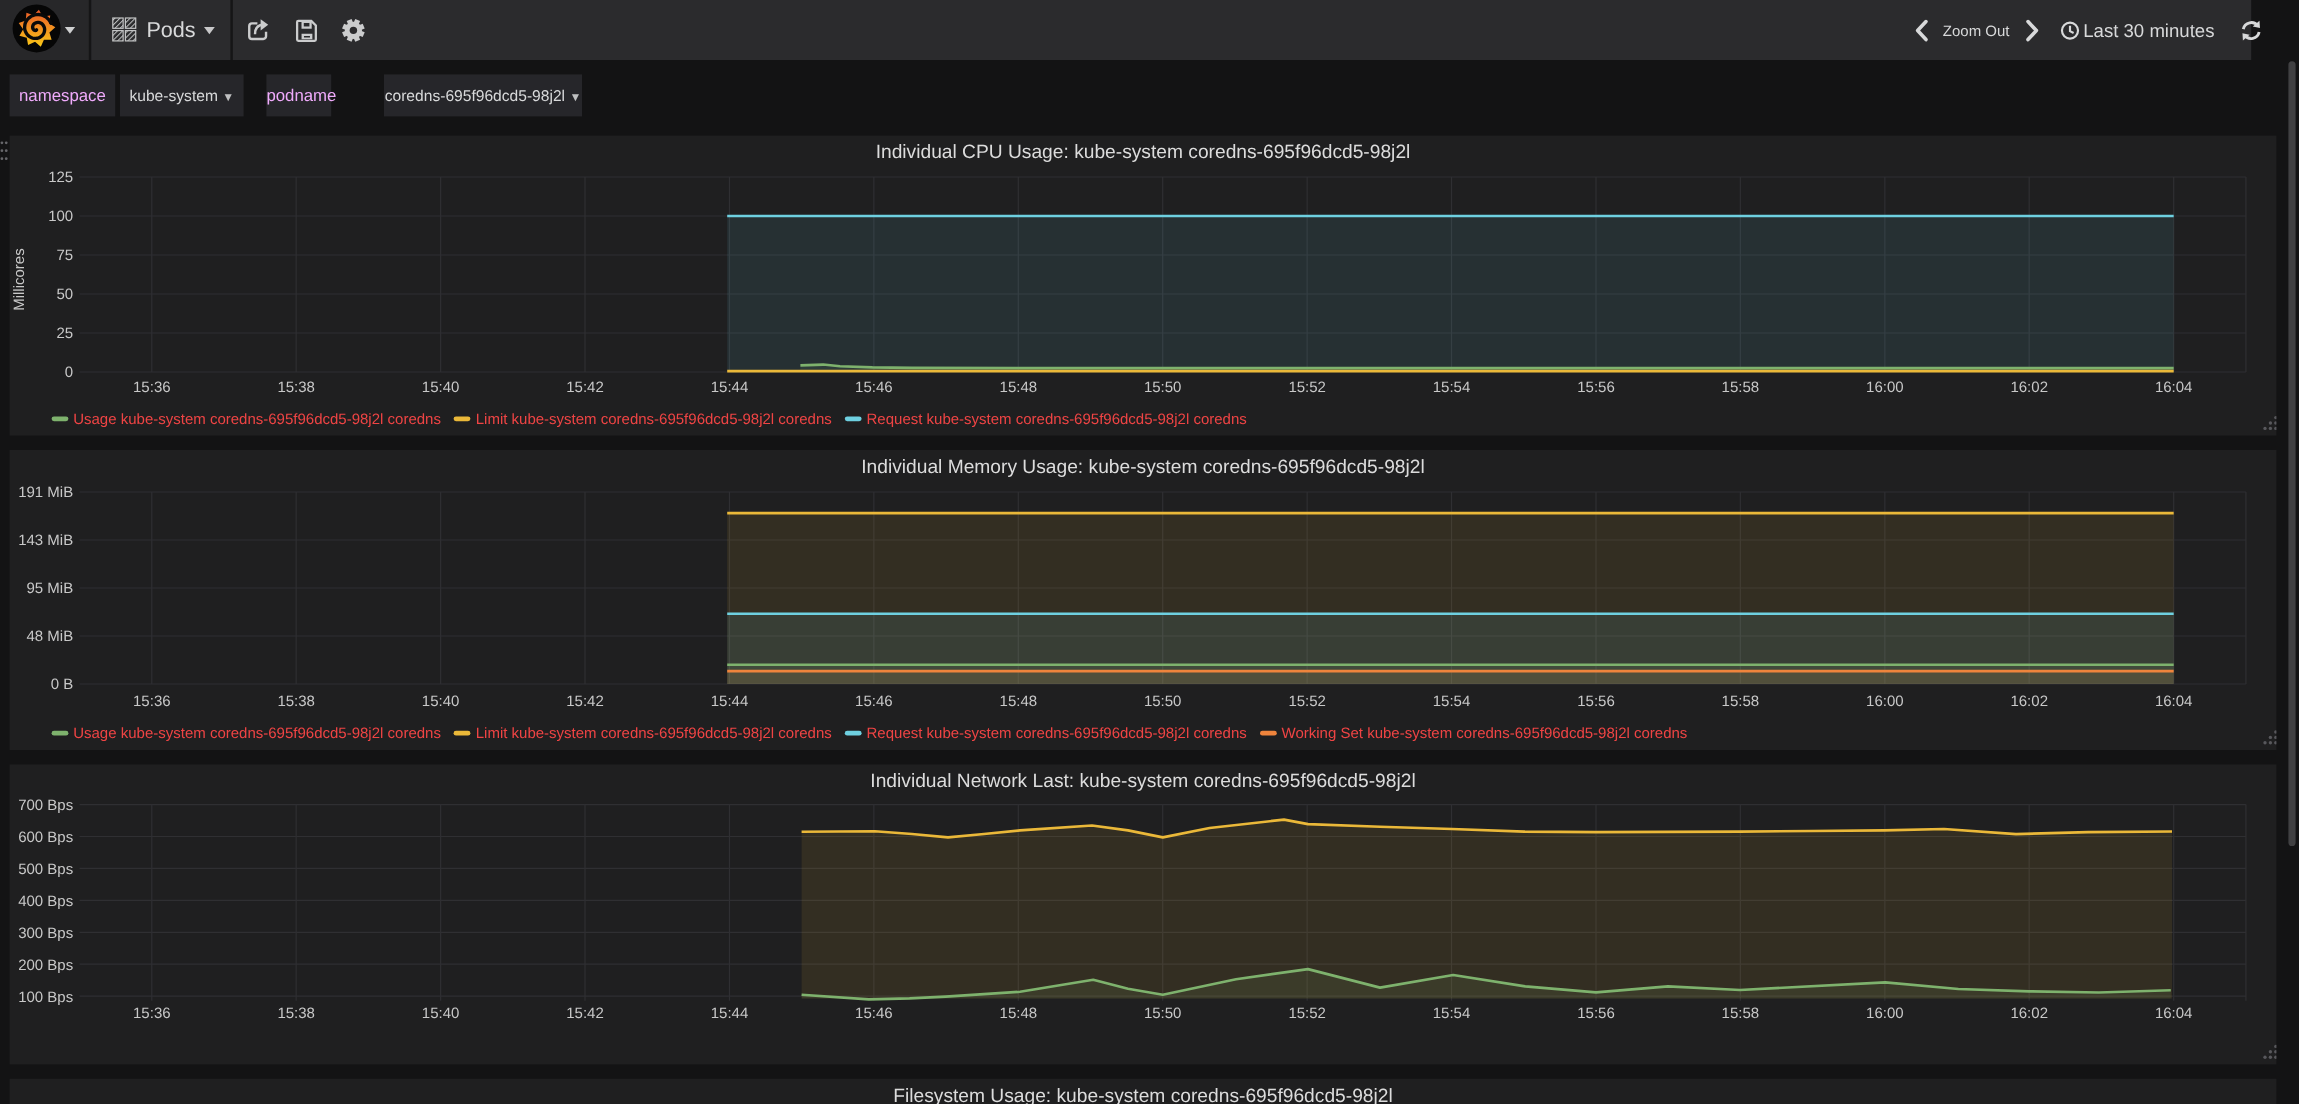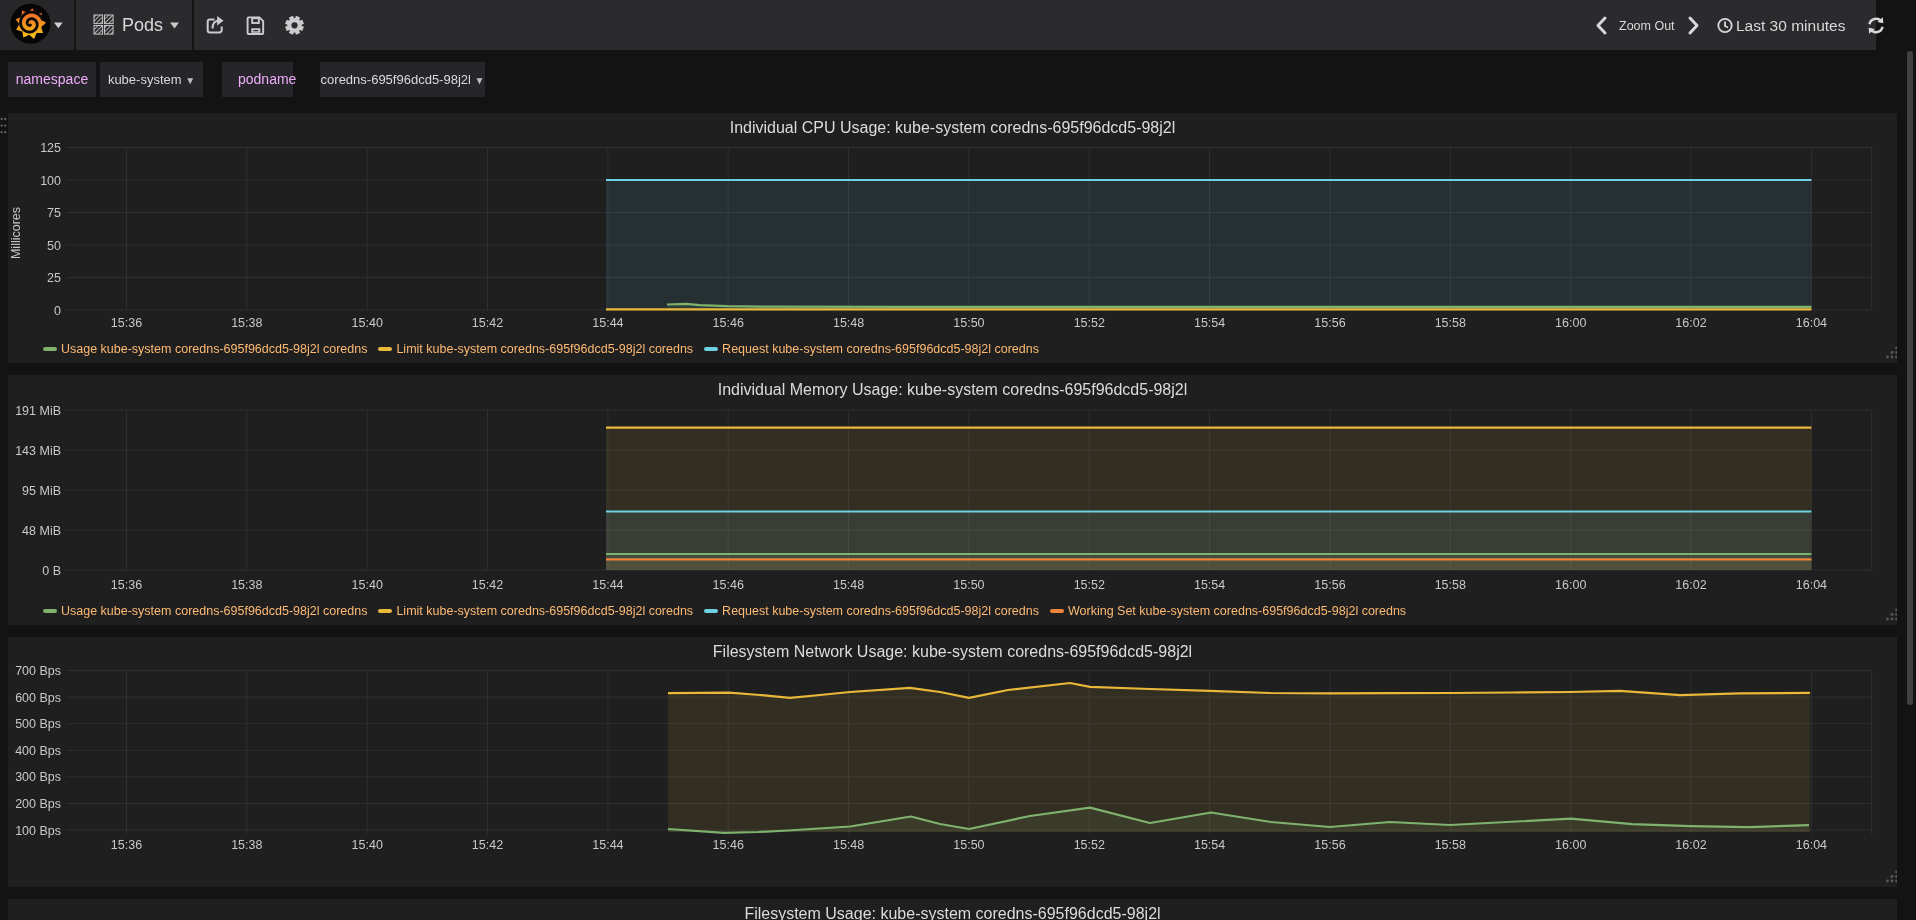--- a/index.html
+++ b/index.html
@@ -7,21 +7,21 @@
 *{box-sizing:border-box;}
 .abs{position:absolute;}
 #navbar{position:absolute;left:0;top:0;width:1876px;height:50px;background:#2b2b2d;}
 #logoblk{position:absolute;left:0;top:0;width:76px;height:50px;background:#272729;border-right:2px solid #151516;}
 #podsblk{position:absolute;left:78px;top:0;width:116px;height:50px;border-right:2px solid #151516;}
 #submenu{position:absolute;left:0;top:50px;width:1916px;height:63px;}
 .vbox{position:absolute;top:12px;height:35px;background:#26262a;color:#d8d9da;font-size:13px;line-height:35px;text-align:center;}
 .vlabel{color:#f0abfc;font-size:14px;}
 .panel{position:absolute;background:#1f1f20;}
 .ptitle{position:absolute;top:6px;left:0;width:100%;text-align:center;font-size:16px;font-weight:normal;color:#dcdcdc;}
-.legend{position:absolute;left:35px;top:229px;font-size:12.5px;color:#fdba74;white-space:nowrap;}
+.legend{position:absolute;left:35px;top:229px;font-size:12.5px;color:#ef4444;white-space:nowrap;}
 .legend .it{margin-right:11px;}
 .dash{display:inline-block;width:14px;height:4px;border-radius:2px;margin-right:4px;vertical-align:2px;}
 svg text{font-family:"Liberation Sans",sans-serif;fill:#c8c8c8;font-size:12.5px;}
 #scrollthumb{position:absolute;left:1907px;top:51px;width:6px;height:654px;background:#404042;border-radius:3px;}
 </style>
 </head>
 <body>
 <div id="navbar">
 <div id="logoblk"></div>
 <div id="podsblk"></div>
@@ -82,21 +82,21 @@
         <path d="M-6.6,-1.2 a6.8,6.8 0 0 1 12.2,-2.6"></path>
         <path d="M6.6,1.2 a6.8,6.8 0 0 1 -12.2,2.6"></path>
       </g>
       <path d="M6.9,-8.3 l0.4,6.1 -6,-1.2 z" transform="translate(1876,25.5)" fill="#d8d9da"></path>
       <path d="M-6.9,8.3 l-0.4,-6.1 6,1.2 z" transform="translate(1876,25.5)" fill="#d8d9da"></path>
     </svg>
 </div>
 <div id="submenu">
 <div class="vbox vlabel" style="left:8px;width:88px;">namespace</div>
 <div class="vbox" style="left:100px;width:103px;">kube-system <span style="color:#bfc0c1;font-size:10px;">▼</span></div>
-<div class="vbox vlabel" style="left:222px;width:71px;padding-left:16px;">podname</div>
+<div class="vbox vlabel" style="left:222px;width:54px;">podname</div>
 <div class="vbox" style="left:320px;width:165px;">coredns-695f96dcd5-98j2l <span style="color:#bfc0c1;font-size:10px;">▼</span></div>
 </div>
 <div class="panel" id="p1" style="left:8px;top:113px;width:1889px;height:250px;">
 <div class="ptitle">Individual CPU Usage: kube-system coredns-695f96dcd5-98j2l</div>
 <svg width="1889" height="250" id="svg1">
       <line x1="58.3" y1="34.5" x2="1863.6" y2="34.5" stroke="#2f2f32" stroke-width="1"></line>
       <line x1="58.3" y1="67.0" x2="1863.6" y2="67.0" stroke="#2f2f32" stroke-width="1"></line>
       <line x1="58.3" y1="99.5" x2="1863.6" y2="99.5" stroke="#2f2f32" stroke-width="1"></line>
       <line x1="58.3" y1="132.0" x2="1863.6" y2="132.0" stroke="#2f2f32" stroke-width="1"></line>
       <line x1="58.3" y1="164.5" x2="1863.6" y2="164.5" stroke="#2f2f32" stroke-width="1"></line>
@@ -209,21 +209,21 @@
       <circle cx="1879.5" cy="244" r="1.4" fill="#58585c"></circle>
       <circle cx="1884" cy="244" r="1.4" fill="#58585c"></circle>
       <circle cx="1884" cy="239.5" r="1.4" fill="#58585c"></circle>
       <circle cx="1888.5" cy="244" r="1.4" fill="#58585c"></circle>
       <circle cx="1888.5" cy="239.5" r="1.4" fill="#58585c"></circle>
       <circle cx="1888.5" cy="235" r="1.4" fill="#58585c"></circle>
     </svg>
 <div class="legend"><span class="it"><span class="dash" style="background:#7eb26d"></span>Usage kube-system coredns-695f96dcd5-98j2l coredns</span><span class="it"><span class="dash" style="background:#eab839"></span>Limit kube-system coredns-695f96dcd5-98j2l coredns</span><span class="it"><span class="dash" style="background:#6ed0e0"></span>Request kube-system coredns-695f96dcd5-98j2l coredns</span><span class="it"><span class="dash" style="background:#ef843c"></span>Working Set kube-system coredns-695f96dcd5-98j2l coredns</span></div>
 </div>
 <div class="panel" id="p3" style="left:8px;top:637px;width:1889px;height:250px;">
-<div class="ptitle">Filesystem Network Usage: kube-system coredns-695f96dcd5-98j2l</div>
+<div class="ptitle">Individual Network Last: kube-system coredns-695f96dcd5-98j2l</div>
 <svg width="1889" height="250" id="svg3">
       <line x1="58.3" y1="33.5" x2="1863.6" y2="33.5" stroke="#2f2f32" stroke-width="1"></line>
       <line x1="58.3" y1="60.1" x2="1863.6" y2="60.1" stroke="#2f2f32" stroke-width="1"></line>
       <line x1="58.3" y1="86.7" x2="1863.6" y2="86.7" stroke="#2f2f32" stroke-width="1"></line>
       <line x1="58.3" y1="113.3" x2="1863.6" y2="113.3" stroke="#2f2f32" stroke-width="1"></line>
       <line x1="58.3" y1="139.9" x2="1863.6" y2="139.9" stroke="#2f2f32" stroke-width="1"></line>
       <line x1="58.3" y1="166.5" x2="1863.6" y2="166.5" stroke="#2f2f32" stroke-width="1"></line>
       <line x1="58.3" y1="193.1" x2="1863.6" y2="193.1" stroke="#2f2f32" stroke-width="1"></line>
       <line x1="118.5" y1="33.5" x2="118.5" y2="197.0" stroke="#2f2f32" stroke-width="1"></line>
       <line x1="238.8" y1="33.5" x2="238.8" y2="197.0" stroke="#2f2f32" stroke-width="1"></line>

